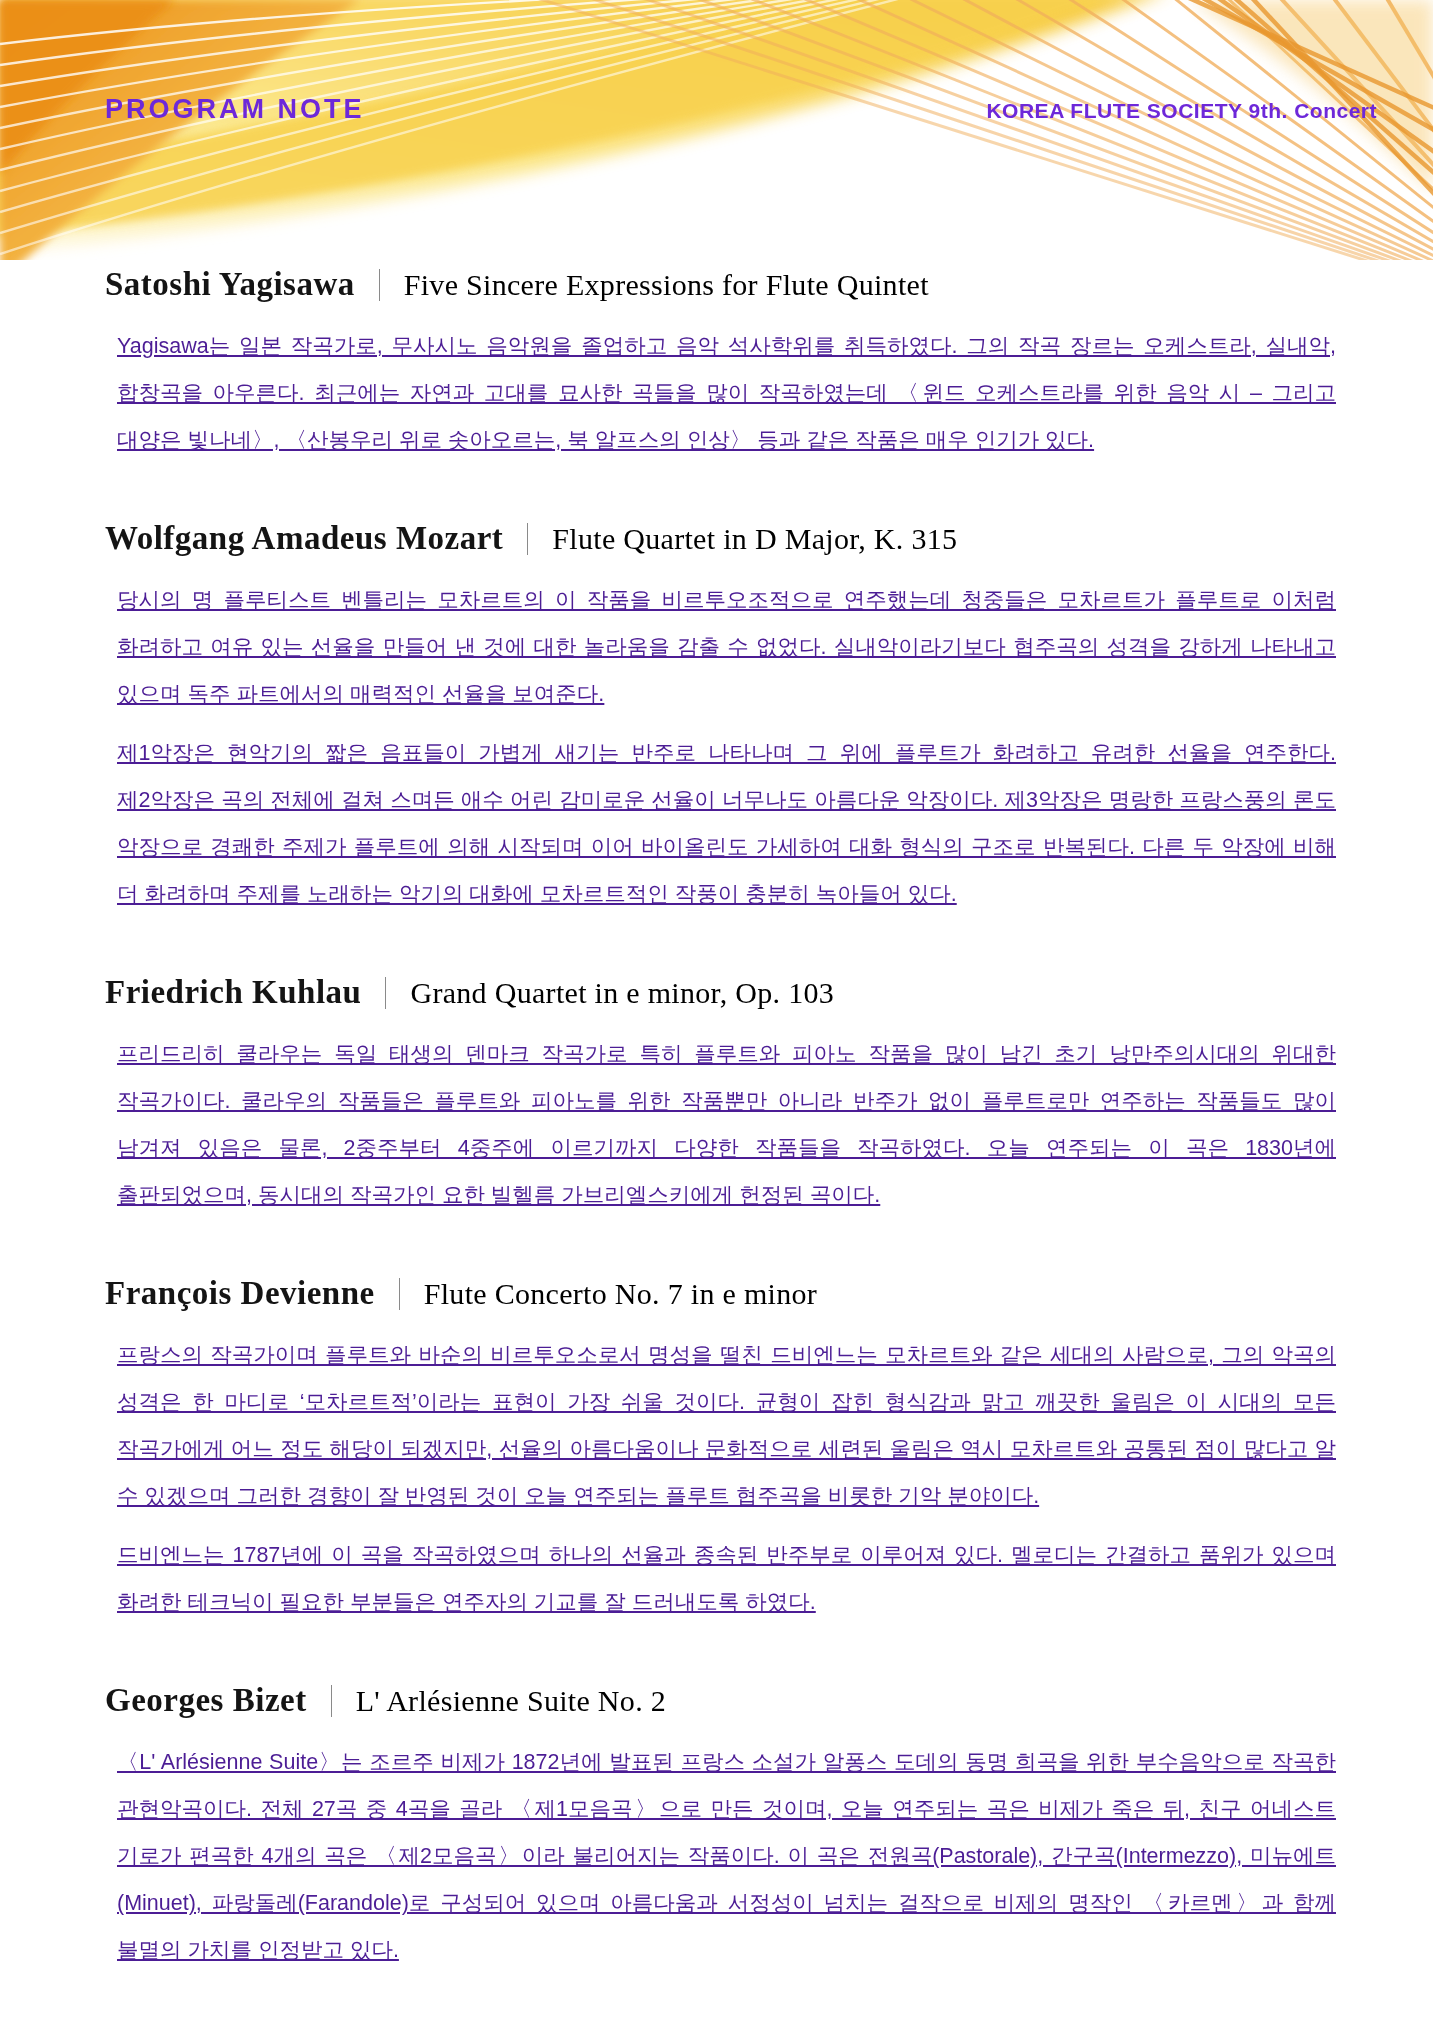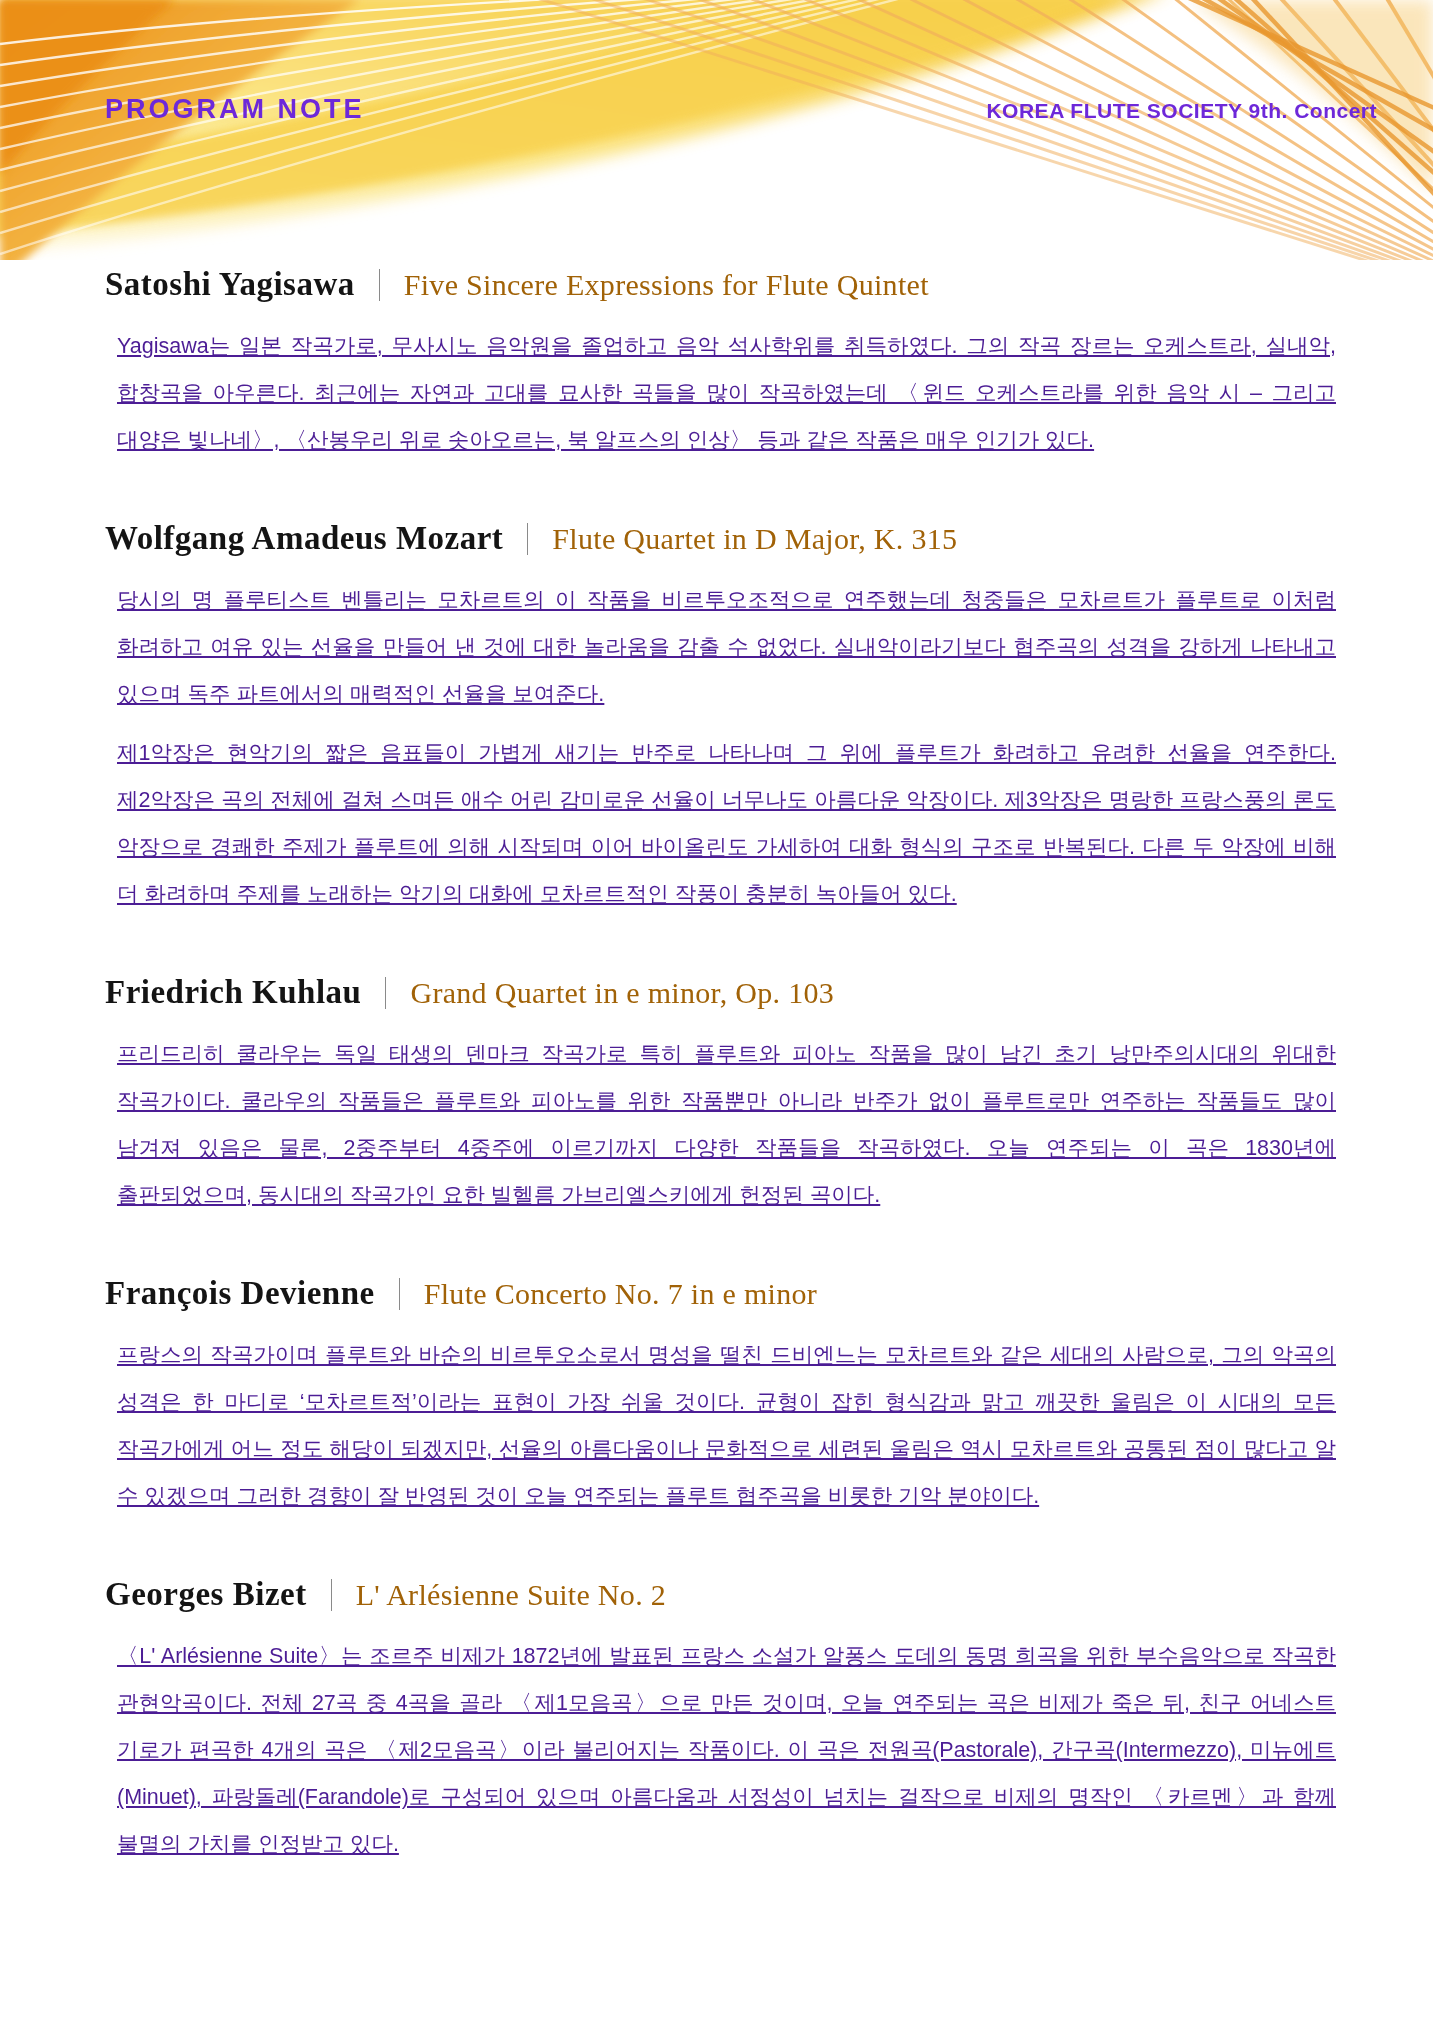--- a/index.html
+++ b/index.html
@@ -45,21 +45,21 @@
     font-family:"Liberation Serif","DejaVu Serif",serif;
     font-weight:bold;font-size:33px;color:#141414;
     letter-spacing:0.5px;
   }
   .hsep{
     display:inline-block;width:1px;height:32px;
     background:#8a8a8a;margin:0 24px;flex:0 0 auto;
   }
   .piece{
     font-family:"Liberation Serif","DejaVu Serif",serif;
-    font-weight:normal;font-size:30px;color:#a16207;
+    font-weight:normal;font-size:30px;color:#000000;
     letter-spacing:0.3px;
   }
   .section p{
     margin:12px;
     font-size:21.5px;line-height:47px;color:#4c1d95;
     text-align:justify;
     word-break:keep-all;
     text-decoration:underline;
   }
 </style>
@@ -175,20 +175,21 @@
       <p>프리드리히 쿨라우는 독일 태생의 덴마크 작곡가로 특히 플루트와 피아노 작품을 많이 남긴 초기 낭만주의시대의 위대한 작곡가이다. 쿨라우의 작품들은 플루트와 피아노를 위한 작품뿐만 아니라 반주가 없이 플루트로만 연주하는 작품들도 많이 남겨져 있음은 물론, 2중주부터 4중주에 이르기까지 다양한 작품들을 작곡하였다. 오늘 연주되는 이 곡은 1830년에 출판되었으며, 동시대의 작곡가인 요한 빌헬름 가브리엘스키에게 헌정된 곡이다.</p>
     </div>
 
     <div class="section">
       <div class="section-heading">
         <span class="composer">François Devienne</span>
         <span class="hsep"></span>
         <span class="piece">Flute Concerto No. 7 in e minor</span>
       </div>
       <p>프랑스의 작곡가이며 플루트와 바순의 비르투오소로서 명성을 떨친 드비엔느는 모차르트와 같은 세대의 사람으로, 그의 악곡의 성격은 한 마디로 ‘모차르트적’이라는 표현이 가장 쉬울 것이다. 균형이 잡힌 형식감과 맑고 깨끗한 울림은 이 시대의 모든 작곡가에게 어느 정도 해당이 되겠지만, 선율의 아름다움이나 문화적으로 세련된 울림은 역시 모차르트와 공통된 점이 많다고 알 수 있겠으며 그러한 경향이 잘 반영된 것이 오늘 연주되는 플루트 협주곡을 비롯한 기악 분야이다.</p>
+      <p>드비엔느는 1787년에 이 곡을 작곡하였으며 하나의 선율과 종속된 반주부로 이루어져 있다. 멜로디는 간결하고 품위가 있으며 화려한 테크닉이 필요한 부분들은 연주자의 기교를 잘 드러내도록 하였다.</p>
     </div>
 
     <div class="section">
       <div class="section-heading">
         <span class="composer">Georges Bizet</span>
         <span class="hsep"></span>
         <span class="piece">L' Arlésienne Suite No. 2</span>
       </div>
       <p>〈L' Arlésienne Suite〉는 조르주 비제가 1872년에 발표된 프랑스 소설가 알퐁스 도데의 동명 희곡을 위한 부수음악으로 작곡한 관현악곡이다. 전체 27곡 중 4곡을 골라 〈제1모음곡〉으로 만든 것이며, 오늘 연주되는 곡은 비제가 죽은 뒤, 친구 어네스트 기로가 편곡한 4개의 곡은 〈제2모음곡〉이라 불리어지는 작품이다. 이 곡은 전원곡(Pastorale), 간구곡(Intermezzo), 미뉴에트(Minuet), 파랑돌레(Farandole)로 구성되어 있으며 아름다움과 서정성이 넘치는 걸작으로 비제의 명작인 〈카르멘〉과 함께 불멸의 가치를 인정받고 있다.</p>
     </div>

